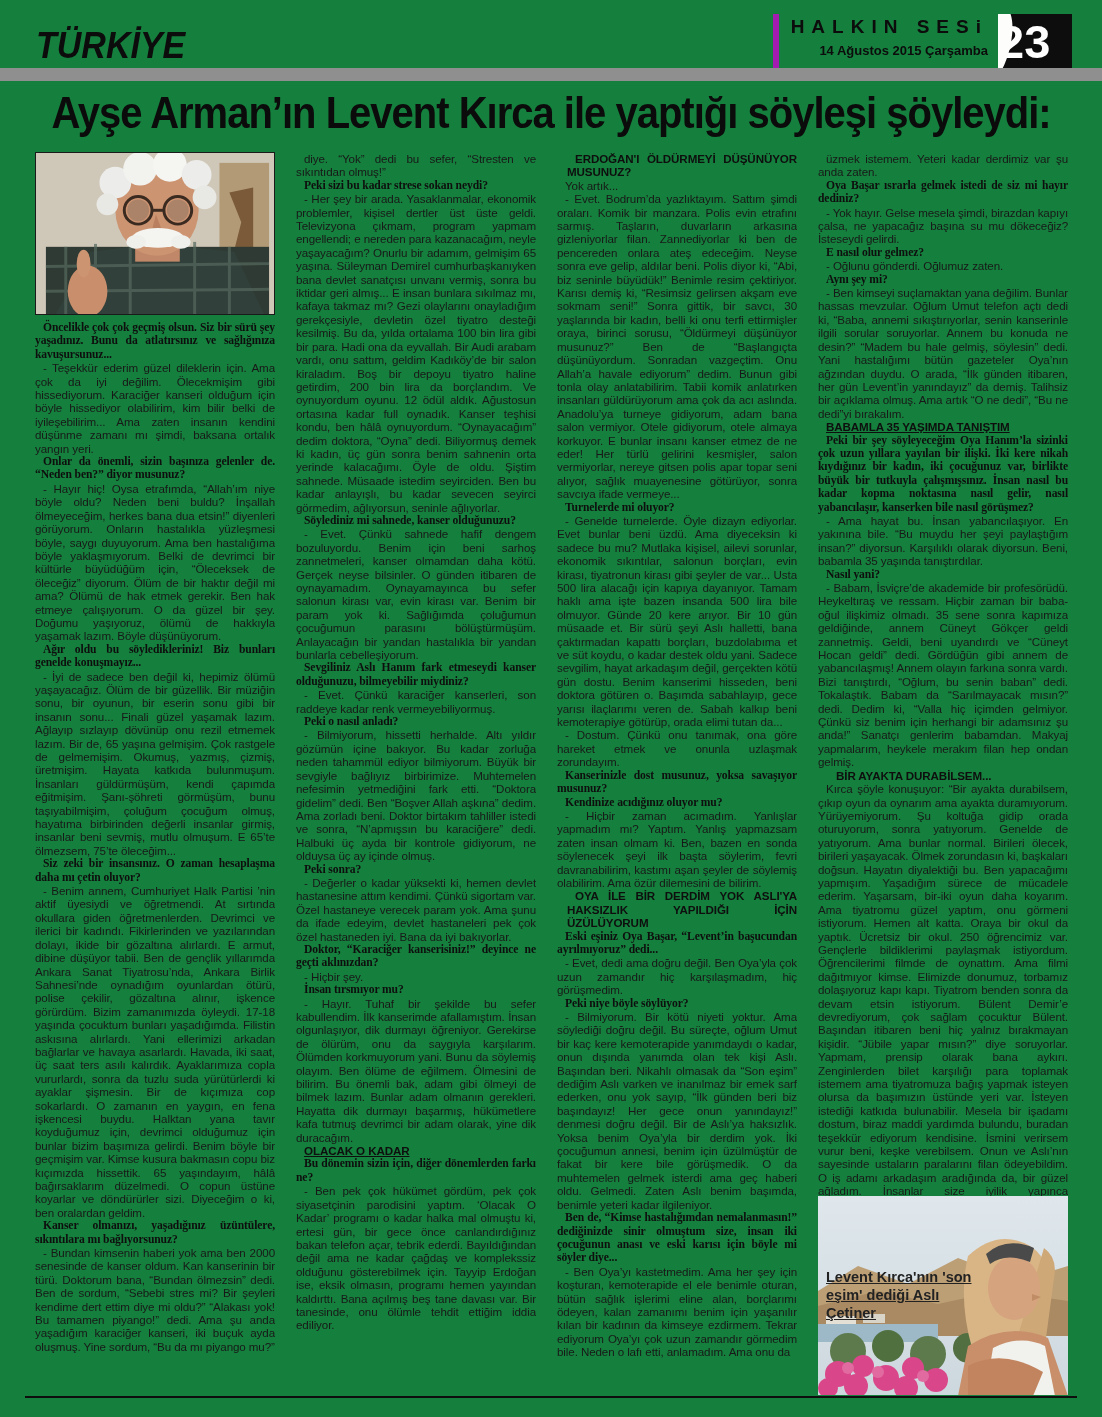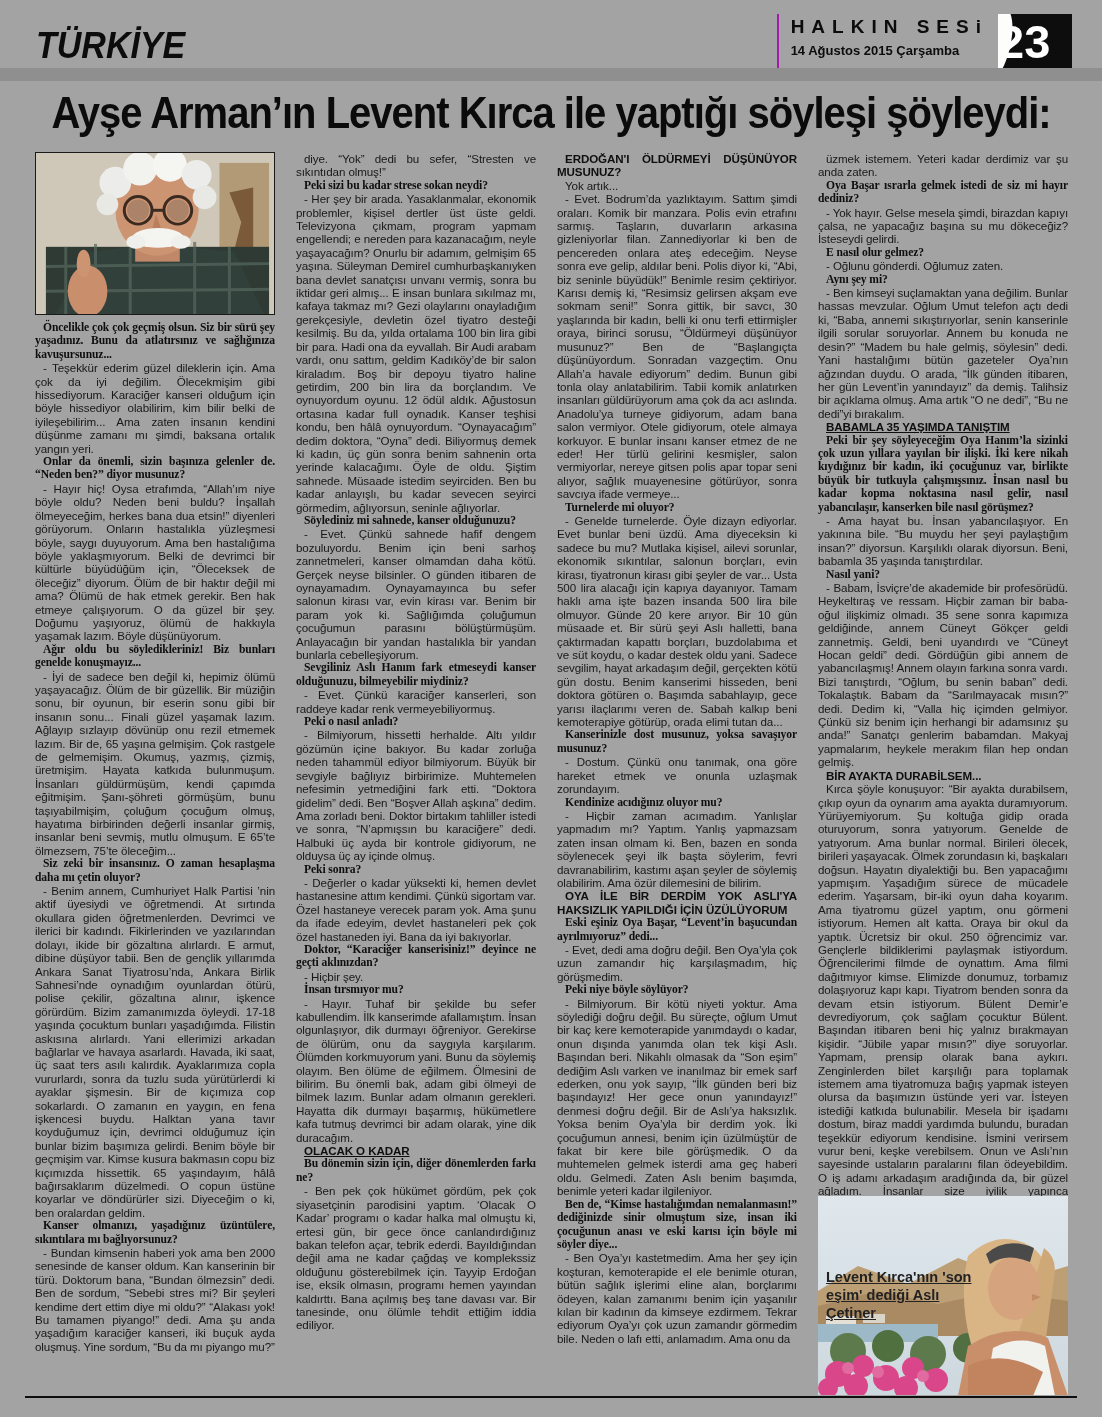--- a/index.html
+++ b/index.html
@@ -1,41 +1,41 @@
 <!DOCTYPE html>
 <html lang="tr"><head>
 <meta charset="utf-8">
 <style>
   html,body{margin:0;padding:0;background:#e9e9e9;}
-  .page{position:relative;width:1102px;height:1417px;background:#a3a3a3;margin:0 auto;overflow:hidden;
+  .page{position:relative;width:1102px;height:1417px;background:#15803d;margin:0 auto;overflow:hidden;
         font-family:"Liberation Sans", sans-serif;color:#141414;}
   
   .masthead{position:absolute;top:0;left:0;right:0;height:68px;}
   .section-title{position:absolute;left:36px;top:26px;font-size:34px;font-weight:bold;font-style:italic;
         letter-spacing:0;color:#0c0c0c;transform:scaleY(1.08);}
   .mast-right{position:absolute;right:30px;top:14px;display:flex;align-items:stretch;}
-  .paper-block{border-left:2px solid #a21caf;padding:2px 10px 2px 12px;text-align:left;}
+  .paper-block{border-left:6px solid #a21caf;padding:2px 10px 2px 12px;text-align:right;}
   .paper-name{font-size:19px;font-weight:bold;letter-spacing:7px;color:#0c0c0c;white-space:nowrap;}
   .paper-date{font-size:13px;font-weight:bold;margin-top:5px;color:#0c0c0c;white-space:nowrap;}
   .page-badge{position:relative;width:74px;background:#0d0d0d;color:#fff;font-size:47px;font-weight:bold;
         display:flex;align-items:center;overflow:hidden;}
   .page-badge .swoosh{position:absolute;left:-14px;top:-8px;width:26px;height:80px;background:#fdfdfc;
         transform:rotate(14deg);border-radius:0 60% 60% 0/0 50% 50% 0;}
   .gray-bar{position:absolute;top:68px;left:0;right:0;height:13px;background:#8f8f8f;}
   
   .headline{position:absolute;top:88px;left:0;right:0;text-align:center;font-size:40px;font-weight:800;
         letter-spacing:-1px;color:#0b0b0b;white-space:nowrap;transform:scaleY(1.12);transform-origin:center top;}
   
   .body-wrap{position:absolute;top:152px;left:35px;width:1033px;height:1243px;display:flex;gap:21px;}
   .col{width:240px;height:1243px;overflow:hidden;position:relative;}
   .col.col4{width:250px;}
   .blk{margin:0;font-size:11.6px;line-height:13.4px;text-align:justify;text-indent:8px;
         letter-spacing:-0.1px;color:#181818;}
   .blk.q{font-weight:bold;color:#0e0e0e;font-family:Liberation Serif, serif;}
-  .blk.sh{font-weight:bold;color:#0e0e0e;text-indent:8px;}
+  .blk.sh{font-weight:bold;color:#0e0e0e;text-indent:8px;margin-left:10px;}
   .blk.shu{font-weight:bold;color:#0e0e0e;text-decoration:underline;text-indent:8px;}
   
   .portrait{width:240px;height:163px;margin-bottom:6px;border:1px solid #1a1a1a;box-sizing:border-box;display:block;}
   .photo-bottom{position:absolute;left:0;top:1044px;width:250px;height:200px;display:block;}
   .photo-caption{position:absolute;left:8px;top:1116px;width:150px;text-align:left;font-size:14.5px;
         font-weight:bold;line-height:18px;color:#222;text-decoration:underline;}
   .bottom-rule{position:absolute;left:25px;right:25px;top:1396px;height:2px;background:#0e0e0e;}
 </style>
 </head>
 <body>
@@ -136,22 +136,22 @@
         <p class="blk q">Bu dönemin sizin için, diğer dönemlerden farkı ne?</p>
         <p class="blk a">- Ben pek çok hükümet gördüm, pek çok siyasetçinin parodisini yaptım. ‘Olacak O Kadar’ programı o kadar halka mal olmuştu ki, ertesi gün, bir gece önce canlandırdığınız bakan telefon açar, tebrik ederdi. Bayıldığından değil ama ne kadar çağdaş ve komplekssiz olduğunu gösterebilmek için. Tayyip Erdoğan ise, eksik olmasın, programı hemen yayından kaldırttı. Bana açılmış beş tane davası var. Bir tanesinde, onu ölümle tehdit ettiğim iddia ediliyor.</p>
       </div>
 
     <div class="col">
         <p class="blk sh">ERDOĞAN'I ÖLDÜRMEYİ DÜŞÜNÜYOR MUSUNUZ?</p>
         <p class="blk a">Yok artık...</p>
         <p class="blk a">- Evet. Bodrum’da yazlıktayım. Sattım şimdi oraları. Komik bir manzara. Polis evin etrafını sarmış. Taşların, duvarların arkasına gizleniyorlar filan. Zannediyorlar ki ben de pencereden onlara ateş edeceğim. Neyse sonra eve gelip, aldılar beni. Polis diyor ki, “Abi, biz seninle büyüdük!” Benimle resim çektiriyor. Karısı demiş ki, “Resimsiz gelirsen akşam eve sokmam seni!” Sonra gittik, bir savcı, 30 yaşlarında bir kadın, belli ki onu terfi ettirmişler oraya, birinci sorusu, “Öldürmeyi düşünüyor musunuz?” Ben de “Başlangıçta düşünüyordum. Sonradan vazgeçtim. Onu Allah’a havale ediyorum” dedim. Bunun gibi tonla olay anlatabilirim. Tabii komik anlatırken insanları güldürüyorum ama çok da acı aslında. Anadolu’ya turneye gidiyorum, adam bana salon vermiyor. Otele gidiyorum, otele almaya korkuyor. E bunlar insanı kanser etmez de ne eder! Her türlü gelirini kesmişler, salon vermiyorlar, nereye gitsen polis apar topar seni alıyor, sağlık muayenesine götürüyor, sonra savcıya ifade vermeye...</p>
         <p class="blk q">Turnelerde mi oluyor?</p>
         <p class="blk a">- Genelde turnelerde. Öyle dizayn ediyorlar. Evet bunlar beni üzdü. Ama diyeceksin ki sadece bu mu? Mutlaka kişisel, ailevi sorunlar, ekonomik sıkıntılar, salonun borçları, evin kirası, tiyatronun kirası gibi şeyler de var... Usta 500 lira alacağı için kapıya dayanıyor. Tamam haklı ama işte bazen insanda 500 lira bile olmuyor. Günde 20 kere arıyor. Bir 10 gün müsaade et. Bir sürü şeyi Aslı halletti, bana çaktırmadan kapattı borçları, buzdolabıma et ve süt koydu, o kadar destek oldu yani. Sadece sevgilim, hayat arkadaşım değil, gerçekten kötü gün dostu. Benim kanserimi hisseden, beni doktora götüren o. Başımda sabahlayıp, gece yarısı ilaçlarımı veren de. Sabah kalkıp beni kemoterapiye götürüp, orada elimi tutan da...</p>
+        <p class="blk a">- Dostum. Çünkü onu tanımak, ona göre hareket etmek ve onunla uzlaşmak zorundayım.</p>
         <p class="blk q">Kanserinizle dost musunuz, yoksa savaşıyor musunuz?</p>
-        <p class="blk a">- Dostum. Çünkü onu tanımak, ona göre hareket etmek ve onunla uzlaşmak zorundayım.</p>
         <p class="blk q">Kendinize acıdığınız oluyor mu?</p>
         <p class="blk a">- Hiçbir zaman acımadım. Yanlışlar yapmadım mı? Yaptım. Yanlış yapmazsam zaten insan olmam ki. Ben, bazen en sonda söylenecek şeyi ilk başta söylerim, fevri davranabilirim, kastımı aşan şeyler de söylemiş olabilirim. Ama özür dilemesini de bilirim.</p>
         <p class="blk sh">OYA İLE BİR DERDİM YOK ASLI'YA HAKSIZLIK YAPILDIĞI İÇİN ÜZÜLÜYORUM</p>
         <p class="blk q">Eski eşiniz Oya Başar, “Levent’in başucundan ayrılmıyoruz” dedi...</p>
         <p class="blk a">- Evet, dedi ama doğru değil. Ben Oya’yla çok uzun zamandır hiç karşılaşmadım, hiç görüşmedim.</p>
         <p class="blk q">Peki niye böyle söylüyor?</p>
         <p class="blk a">- Bilmiyorum. Bir kötü niyeti yoktur. Ama söylediği doğru değil. Bu süreçte, oğlum Umut bir kaç kere kemoterapide yanımdaydı o kadar, onun dışında yanımda olan tek kişi Aslı. Başından beri. Nikahlı olmasak da “Son eşim” dediğim Aslı varken ve inanılmaz bir emek sarf ederken, onu yok sayıp, “İlk günden beri biz başındayız! Her gece onun yanındayız!” denmesi doğru değil. Bir de Aslı’ya haksızlık. Yoksa benim Oya’yla bir derdim yok. İki çocuğumun annesi, benim için üzülmüştür de fakat bir kere bile görüşmedik. O da muhtemelen gelmek isterdi ama geç haberi oldu. Gelmedi. Zaten Aslı benim başımda, benimle yeteri kadar ilgileniyor.</p>
         <p class="blk q">Ben de, “Kimse hastalığımdan nemalanmasın!” dediğinizde sinir olmuştum size, insan iki çocuğunun anası ve eski karısı için böyle mi söyler diye...</p>
         <p class="blk a">- Ben Oya’yı kastetmedim. Ama her şey için koşturan, kemoterapide el ele benimle oturan, bütün sağlık işlerimi eline alan, borçlarımı ödeyen, kalan zamanımı benim için yaşanılır kılan bir kadının da kimseye ezdirmem. Tekrar ediyorum Oya’yı çok uzun zamandır görmedim bile. Neden o lafı etti, anlamadım. Ama onu da</p>
       </div>

